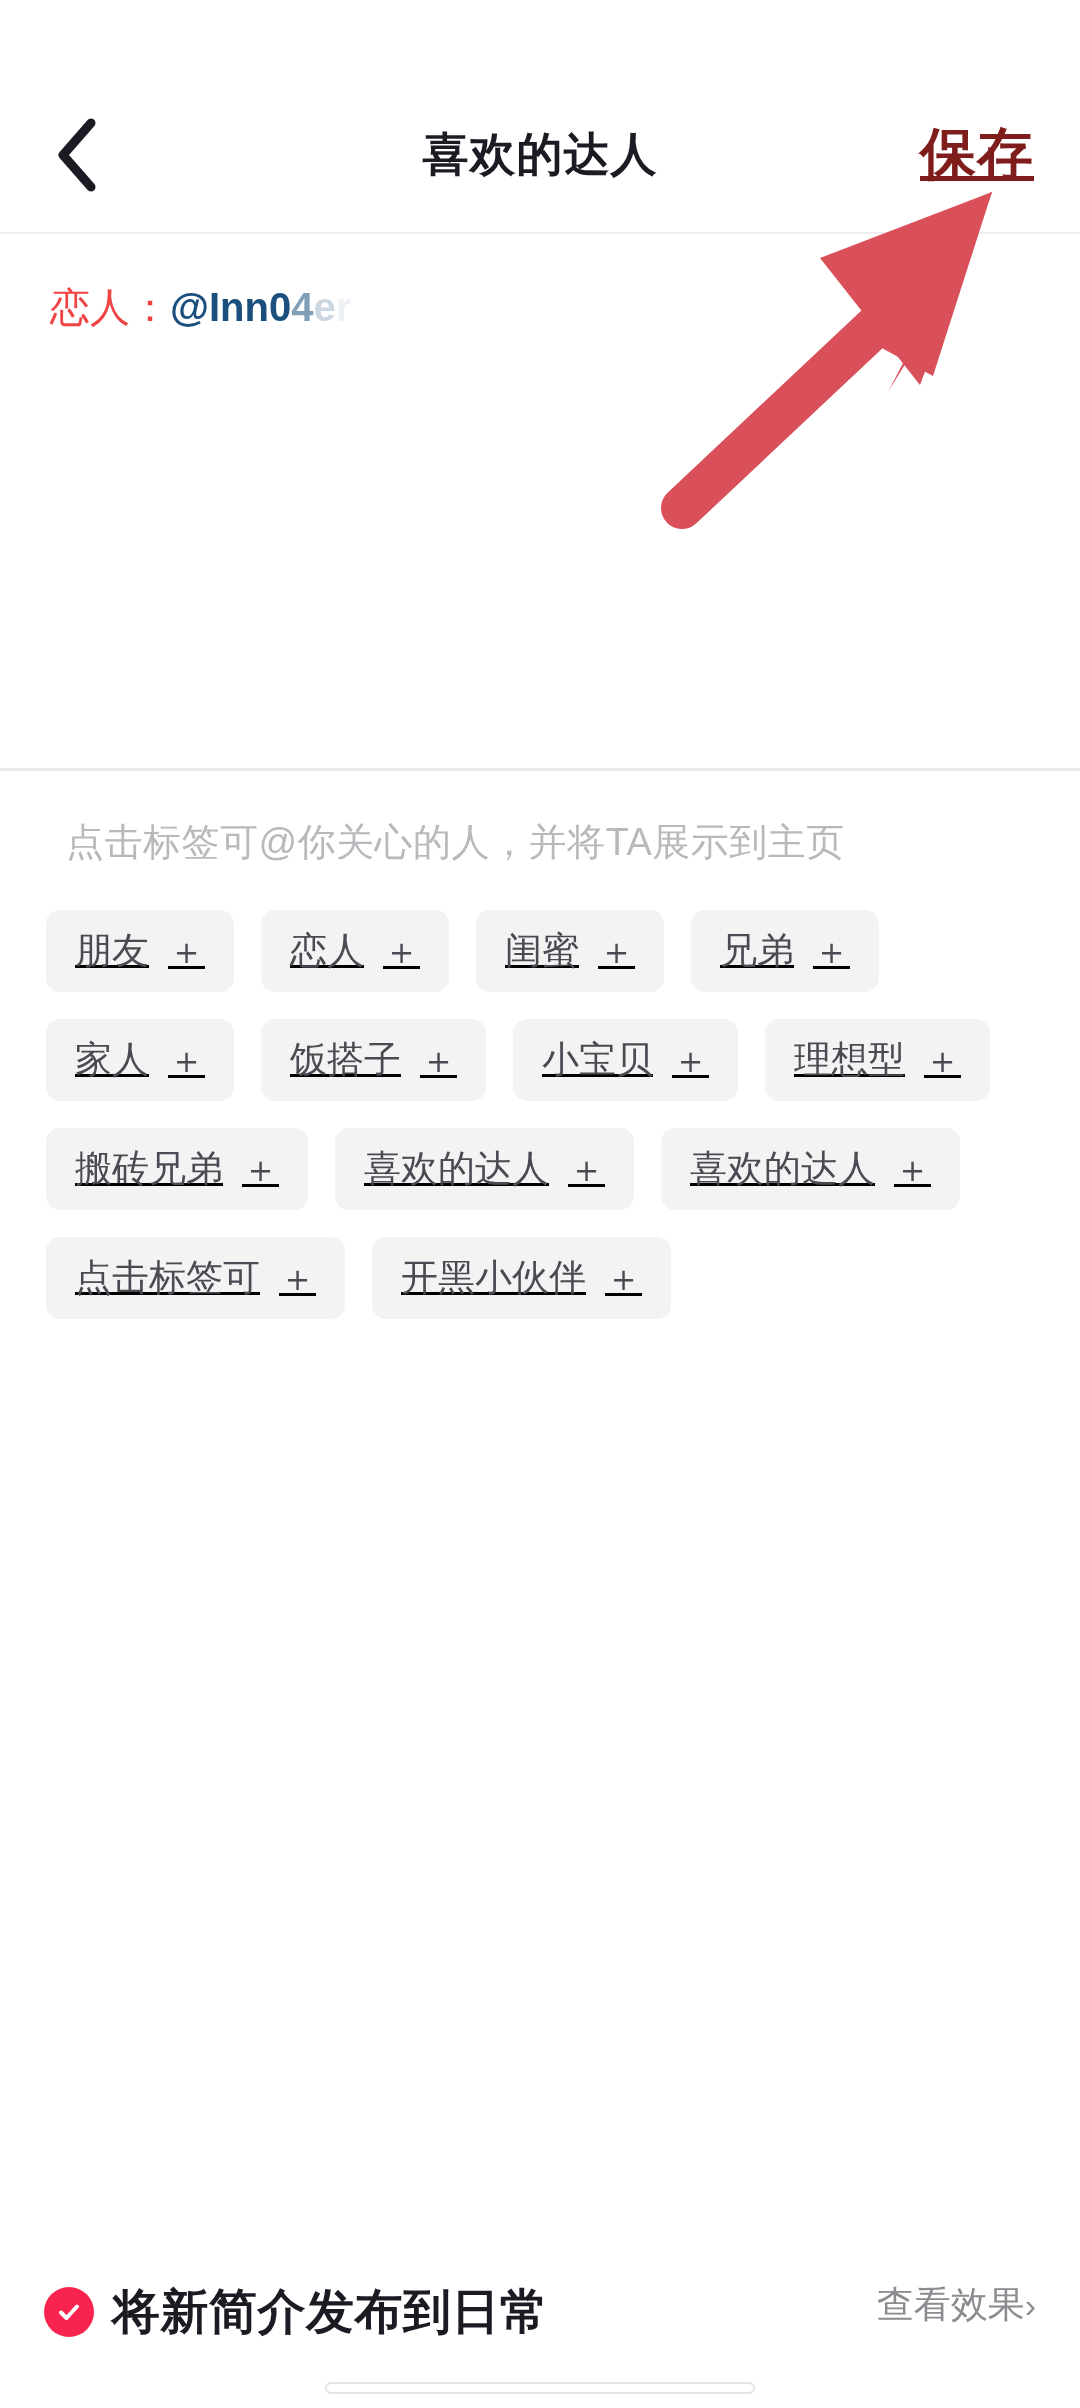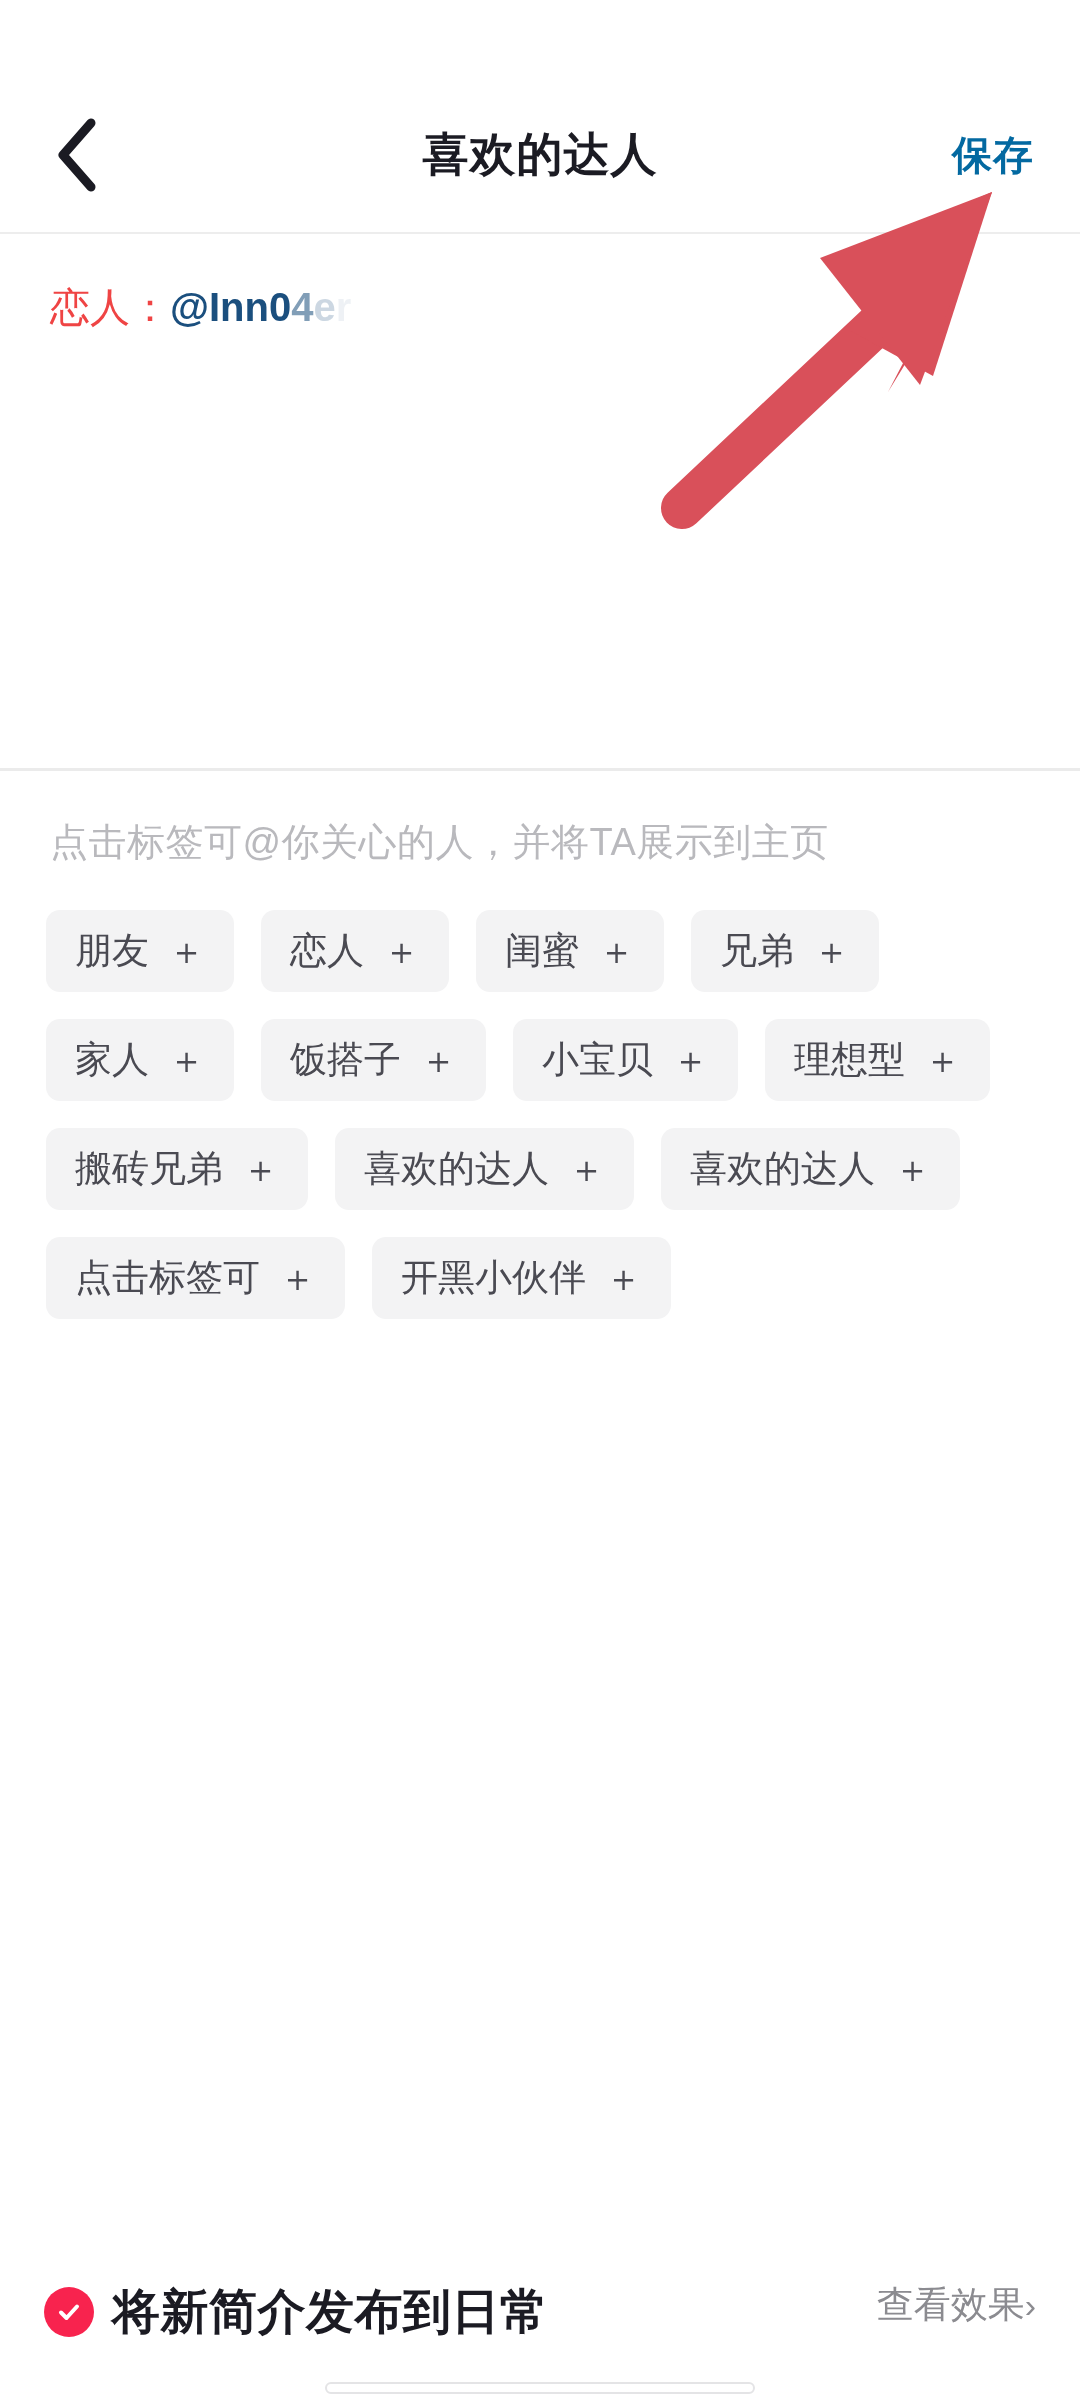--- a/index.html
+++ b/index.html
@@ -53,25 +53,26 @@
     font-weight: bold;
     color: #1b1b23;
     letter-spacing: 1px;
   }
 
   .save-btn {
     position: absolute;
     right: 42px;
     top: 50%;
     transform: translateY(-50%);
-    font-size: 40px;
+    font-size: 56px;
     font-weight: bold;
-    color: #0369a1;
+    color: #7f1d1d;
     letter-spacing: 1px;
     padding: 8px 4px;
+    text-decoration: underline;
   }
 
   
   .divider {
     width: 100%;
     height: 2px;
     background: #ededed;
   }
   .divider.soft { background: #ebebeb; height: 3px; }
 
@@ -99,24 +100,24 @@
 
   
   .tag-section {
     padding: 46px 46px 0 46px;
   }
   .tag-hint {
     font-size: 38px;
     color: #b9b9bd;
     letter-spacing: 0.5px;
     margin-bottom: 42px;
-    margin-left: 4px;
+    margin-left: 20px;
   }
   .tag-rows { display: flex; flex-direction: column; gap: 27px; }
-  .tag-row { display: flex; gap: 27px; }
+  .tag-row { display: flex; gap: 27px; text-decoration: underline; }
   .chip {
     background: #f3f3f4;
     border-radius: 14px;
     height: 82px;
     display: inline-flex;
     align-items: center;
     padding: 0 29px;
     font-size: 37px;
     color: #4a4a52;
     white-space: nowrap;

